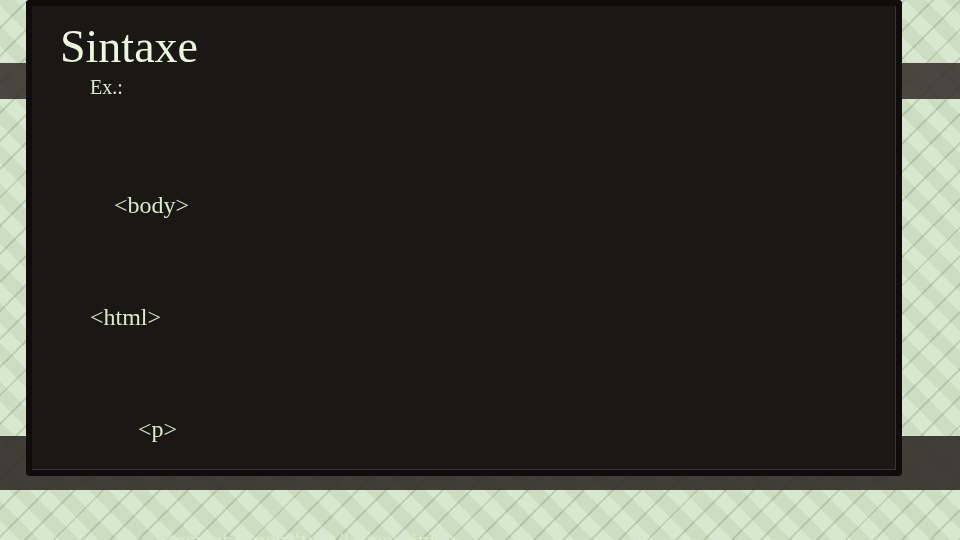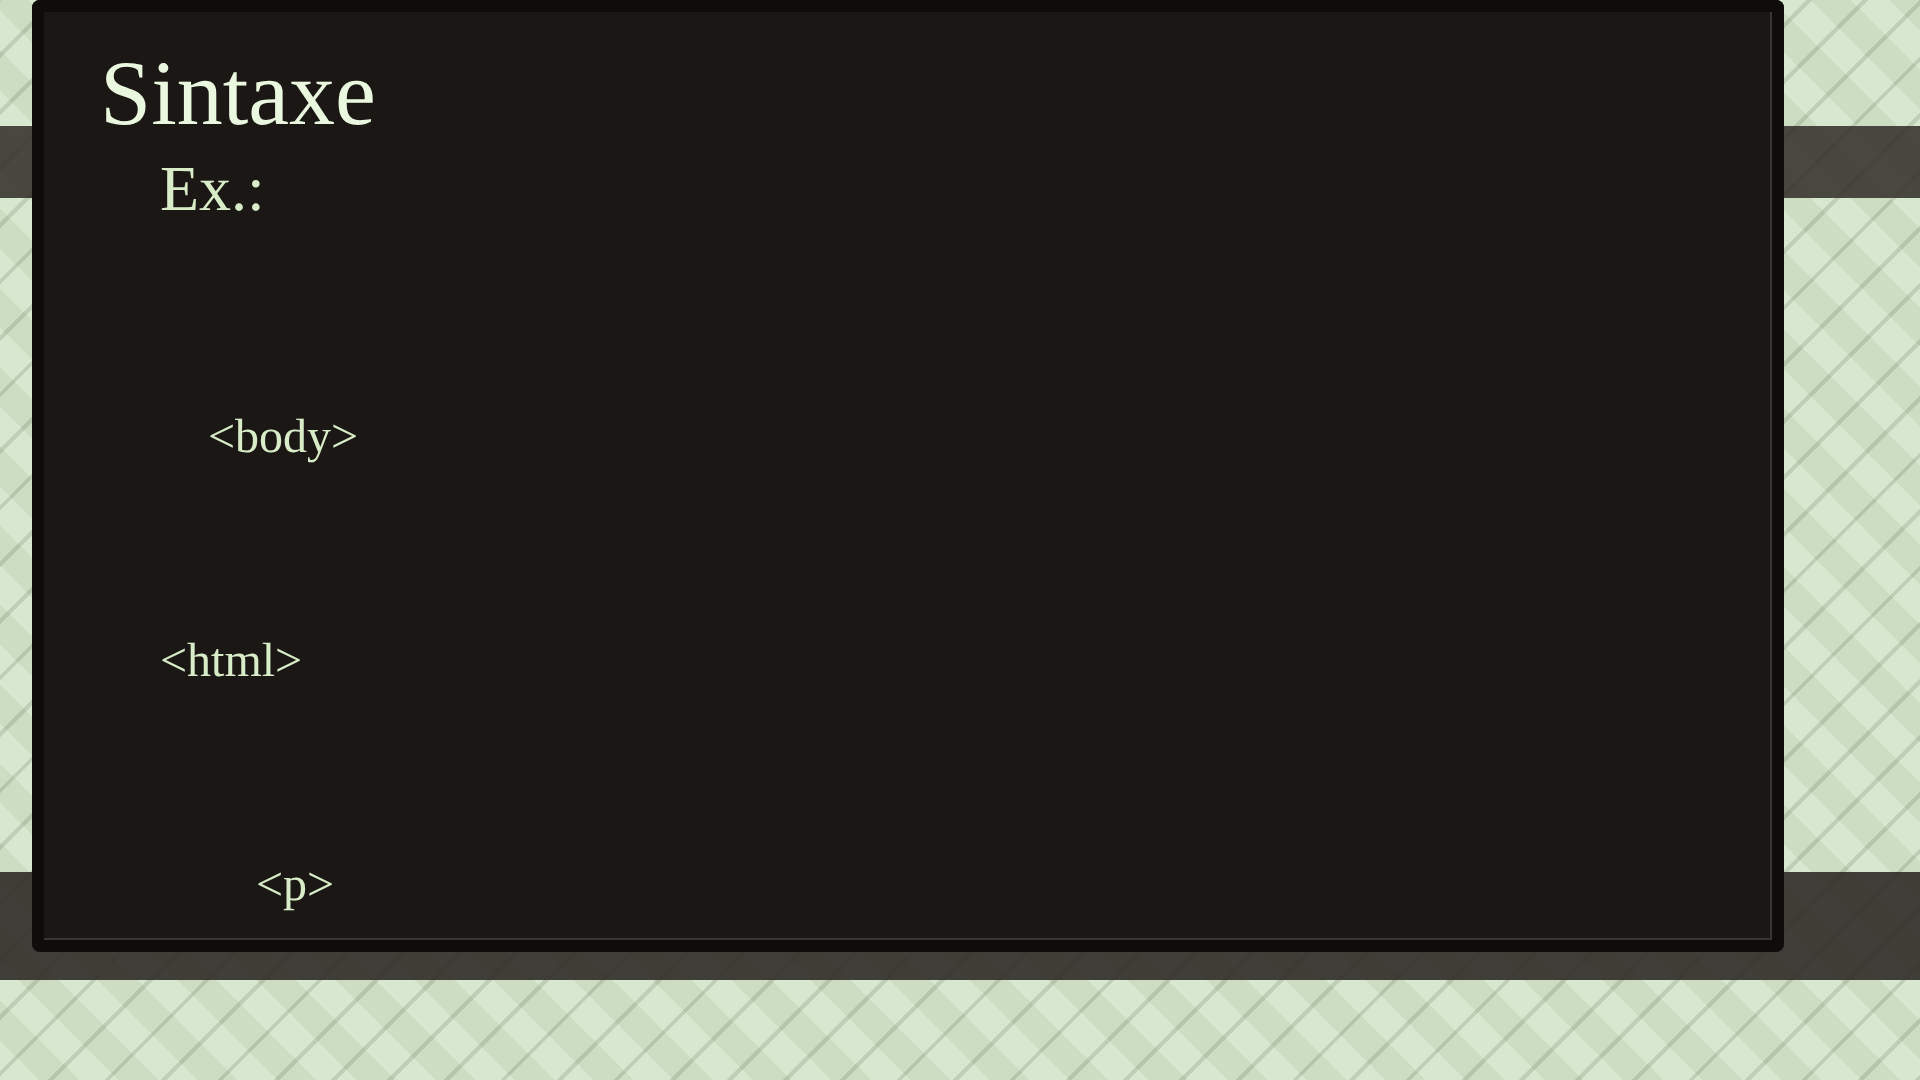--- a/index.html
+++ b/index.html
@@ -28,40 +28,40 @@
   .stripe-bottom {
     position: absolute;
     left: 0; right: 0;
     top: 436px;
     height: 54px;
     background: #302b27;
     opacity: 0.9;
   }
   .card {
     position: absolute;
-    left: 16px;
+    left: 26px;
     top: 0;
     width: 876px;
     height: 476px;
     background: #1b1714;
     border-radius: 4px;
     box-shadow: inset 0 0 0 6px #0f0d0b, inset -3px -3px 0 4px #3a342e;
     padding: 18px 34px 20px 34px;
     box-sizing: border-box;
     color: #dff0d4;
   }
   .title {
     font-size: 46px;
     line-height: 1.0;
     color: #eaf8e0;
     margin: 6px 0 2px 0;
     font-family: Georgia, serif;
   }
   .subtitle {
-    font-size: 32px;
+    font-size: 20px;
     color: #d8ecc8;
     margin: 6px 0 14px 30px;
     font-family: Georgia, serif;
   }
   .code {
     font-family: Georgia, "Times New Roman", serif;
     font-size: 24px;
     line-height: 1.55;
     color: #d8ecc8;
     margin-left: 30px;

